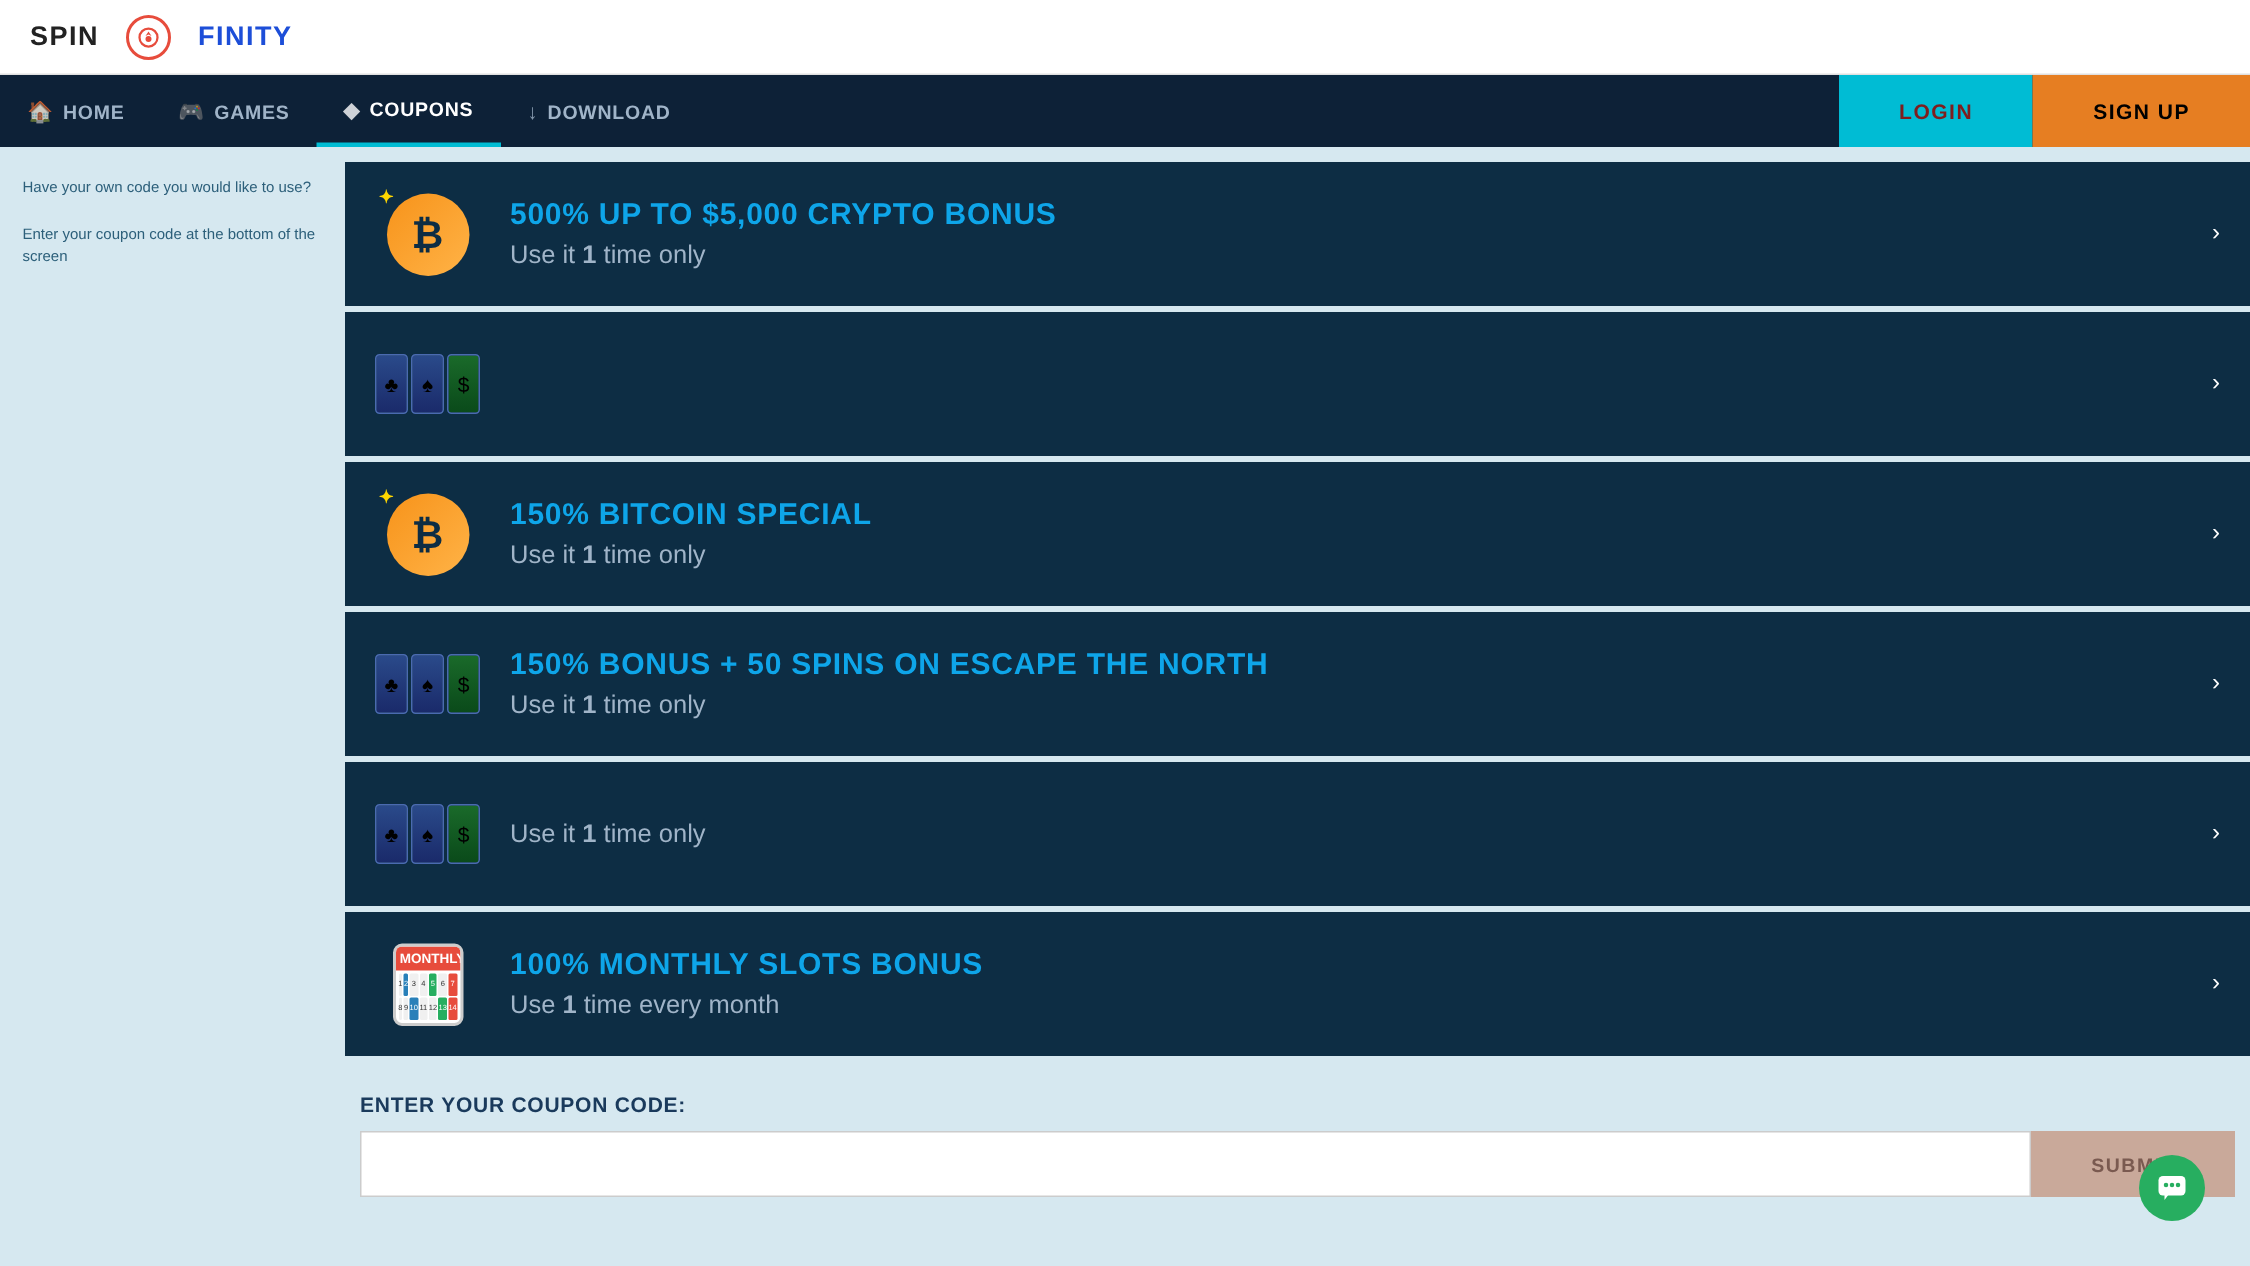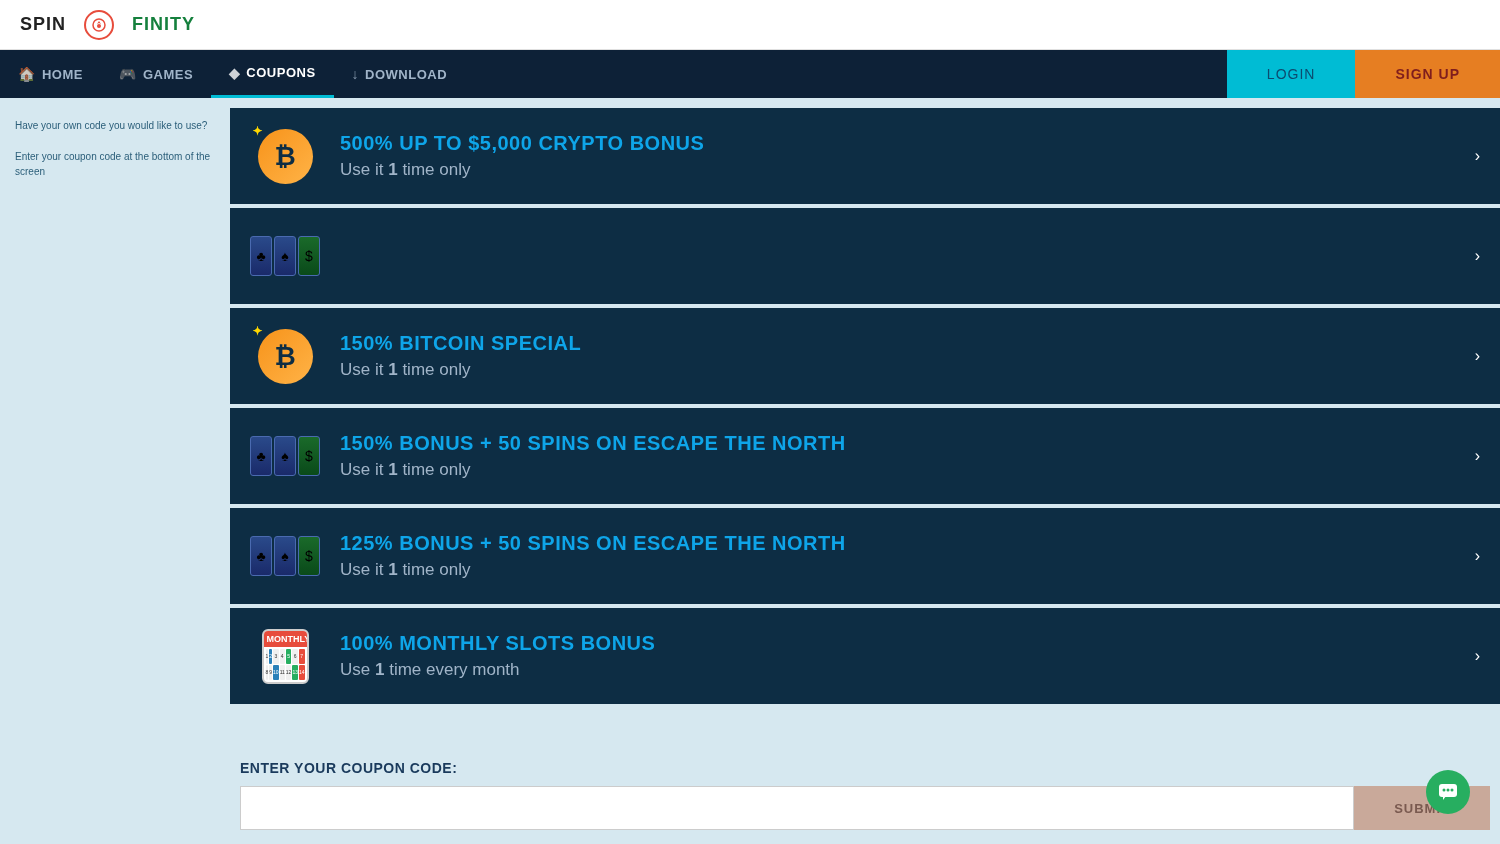--- a/index.html
+++ b/index.html
@@ -29,21 +29,21 @@
       display: inline-flex;
       align-items: center;
       justify-content: center;
       width: 30px;
       height: 30px;
       background: #fff;
       border: 2px solid #e74c3c;
       border-radius: 50%;
       margin: 0 2px;
     }
-    .logo-finity { color: #15803d; }
+    .logo-finity { color: #1d4ed8; }
 
     
     .main-nav {
       background: #0d2137;
       height: 48px;
       display: flex;
       align-items: center;
       position: relative;
     }
     .nav-items {
@@ -69,32 +69,32 @@
     .nav-icon {
       font-size: 14px;
       opacity: 0.8;
     }
     .nav-right {
       display: flex;
       height: 100%;
     }
     .btn-login {
       background: #00bcd4;
-      color: #0c4a6e;
+      color: #7f1d1d;
       border: none;
       padding: 0 40px;
       font-size: 14px;
-      font-weight: normal;
+      font-weight: bold;
       letter-spacing: 1px;
       cursor: pointer;
       height: 100%;
     }
     .btn-signup {
       background: #e67e22;
-      color: #7f1d1d;
+      color: #000000;
       border: none;
       padding: 0 40px;
       font-size: 14px;
       font-weight: bold;
       letter-spacing: 1px;
       cursor: pointer;
       height: 100%;
     }
 
     
@@ -255,21 +255,20 @@
       background: #d6e8f0;
       padding: 20px 0 20px 0;
     }
     .coupon-input-label {
       color: #1a3a5c;
       font-size: 14px;
       font-weight: bold;
       letter-spacing: 0.5px;
       margin-bottom: 10px;
       padding-left: 10px;
-      margin-top: 32px;
     }
     .coupon-input-row {
       display: flex;
       align-items: center;
       padding: 0 10px;
       gap: 0;
     }
     .coupon-text-input {
       flex: 1;
       height: 44px;
@@ -422,21 +421,20 @@
 
     <div class="coupon-card">
       <div class="coupon-icon-area">
         <div class="slots-icon">
           <div class="slot-card">♣</div>
           <div class="slot-card">♠</div>
           <div class="slot-card" style="background:linear-gradient(180deg,#1a6a2a,#0a4a1a);">$</div>
         </div>
       </div>
       <div class="coupon-info">
-        <div class="coupon-title">125% BONUS + 50 SPINS ON ESCAPE THE NORTH</div>
         <div class="coupon-subtitle">
           Use it <strong>1</strong> time only
         </div>
       </div>
       <span class="coupon-chevron">›</span>
     </div>
 
     <div class="coupon-card">
       <div class="coupon-icon-area">
         <div class="calendar-icon">

